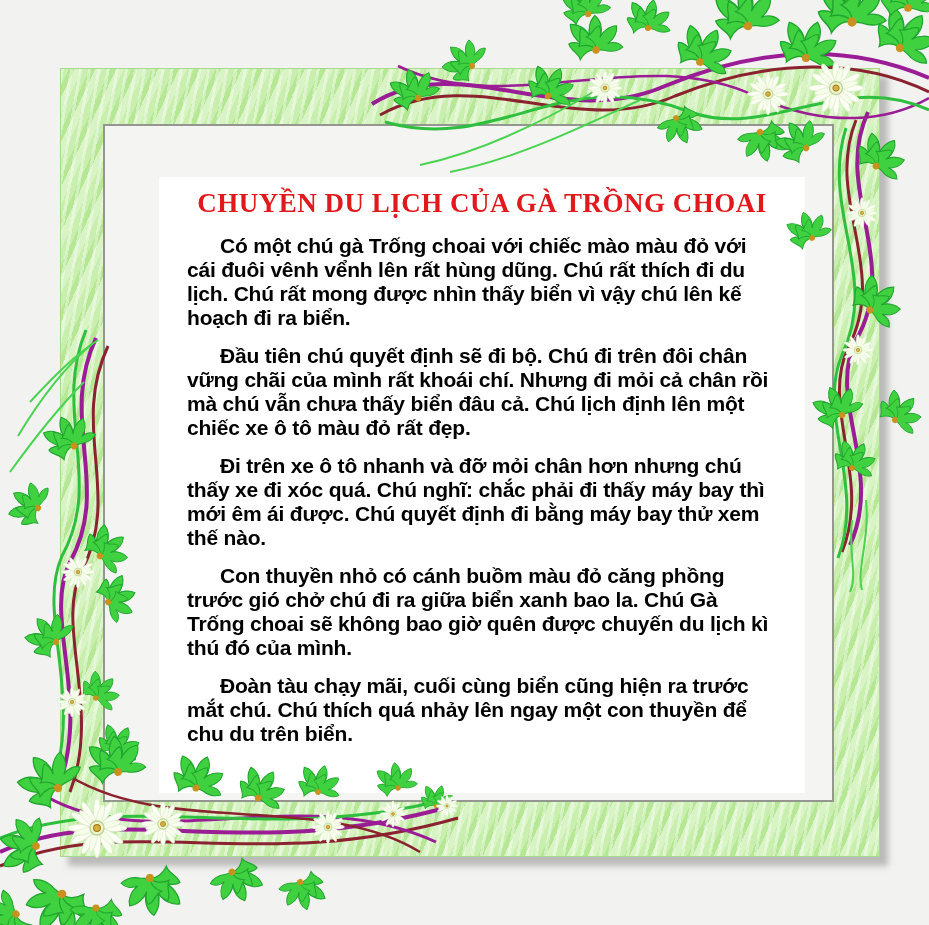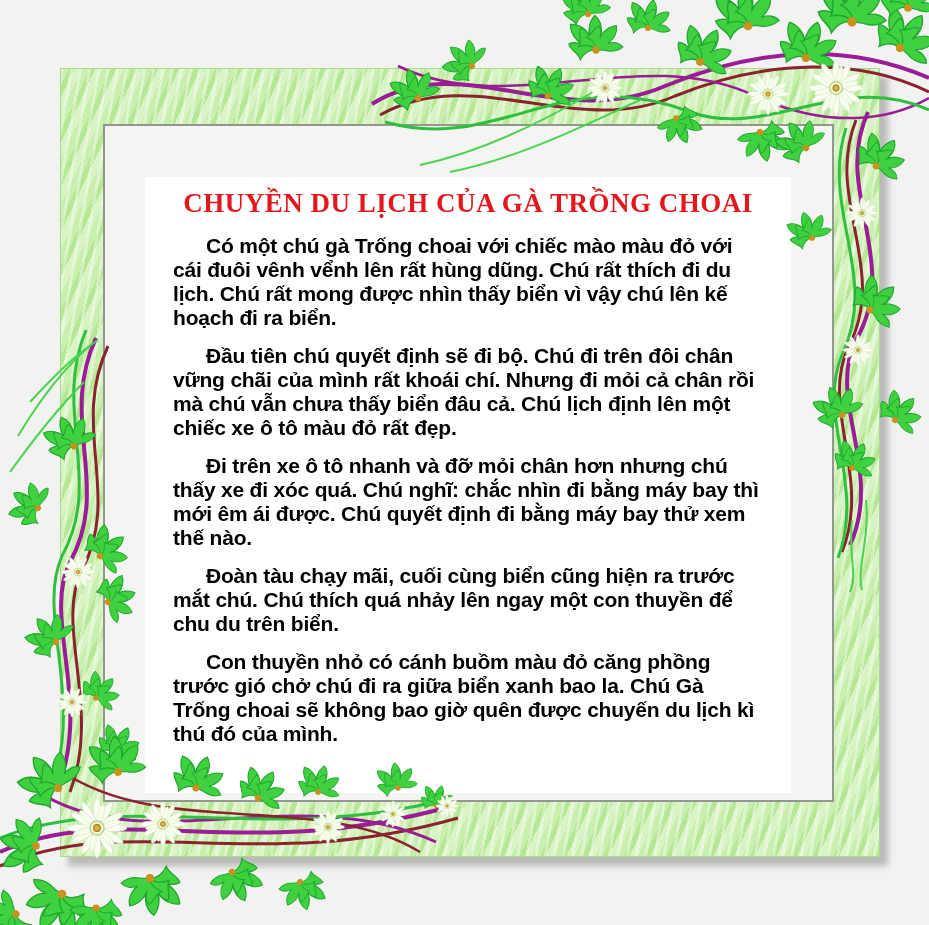--- a/index.html
+++ b/index.html
@@ -6,21 +6,21 @@
   .canvas{position:relative;width:929px;height:925px;background:#f2f2f1;overflow:hidden;
           font-family:"Liberation Sans",sans-serif;}
   .frame{position:absolute;left:60px;top:68px;width:818px;height:787px;
          background:
            repeating-linear-gradient(100deg, rgba(255,255,255,0.38) 0 3px, rgba(255,255,255,0) 3px 9px),
            repeating-linear-gradient(115deg, #c9efae 0 7px, #b6e795 7px 12px, #d9f4c4 12px 19px);
          border:1px solid #a9d98e;
          box-shadow:8px 9px 6px rgba(140,140,140,0.55);}
   .frame-inner{position:absolute;left:42px;top:55px;right:45px;bottom:54px;
          background:#f4f4f3;border:2px solid #93978f;}
-  .text-block{position:absolute;left:145px;top:177px;width:646px;height:616px;
+  .text-block{position:absolute;left:159px;top:177px;width:646px;height:616px;
          background:#ffffff;box-sizing:border-box;padding:9px 14px 0 14px;}
   .text-block h1{margin:2px 0 16px 0;text-align:center;
          font-family:"Liberation Serif",serif;font-weight:700;
          font-size:27px;line-height:30px;color:#e1181c;letter-spacing:0.5px;}
   .text-block p{margin:14px;text-indent:33px;font-weight:700;
          font-size:21px;line-height:24px;color:#000000;letter-spacing:-0.2px;}
   .decor{position:absolute;left:0;top:0;width:929px;height:925px;pointer-events:none;}
 </style>
 </head>
 <body>
@@ -28,23 +28,23 @@
 <div class="canvas">
 
   <div class="frame">
     <div class="frame-inner"></div>
   </div>
 
   <div class="text-block">
     <h1>CHUYỀN DU LỊCH CỦA GÀ TRỒNG CHOAI</h1>
     <p>Có một chú gà Trống choai với chiếc mào màu đỏ với cái đuôi vênh vểnh lên rất hùng dũng. Chú rất thích đi du lịch. Chú rất mong được nhìn thấy biển vì vậy chú lên kế hoạch đi ra biển.</p>
     <p>Đầu tiên chú quyết định sẽ đi bộ. Chú đi trên đôi chân vững chãi của mình rất khoái chí. Nhưng đi mỏi cả chân rồi mà chú vẫn chưa thấy biển đâu cả. Chú lịch định lên một chiếc xe ô tô màu đỏ rất đẹp.</p>
-    <p>Đi trên xe ô tô nhanh và đỡ mỏi chân hơn nhưng chú thấy xe đi xóc quá. Chú nghĩ: chắc nhìn đi bằng máy bay thì mới êm ái được. Chú quyết định đi bằng máy bay thử xem thế nào.</p>
+    <p>Đi trên xe ô tô nhanh và đỡ mỏi chân hơn nhưng chú thấy xe đi xóc quá. Chú nghĩ: chắc phải đi thấy máy bay thì mới êm ái được. Chú quyết định đi bằng máy bay thử xem thế nào.</p>
+    <p>Con thuyền nhỏ có cánh buồm màu đỏ căng phồng trước gió chở chú đi ra giữa biển xanh bao la. Chú Gà Trống choai sẽ không bao giờ quên được chuyến du lịch kì thú đó của mình.</p>
     <p>Đoàn tàu chạy mãi, cuối cùng biển cũng hiện ra trước mắt chú. Chú thích quá nhảy lên ngay một con thuyền để chu du trên biển.</p>
-    <p>Con thuyền nhỏ có cánh buồm màu đỏ căng phồng trước gió chở chú đi ra giữa biển xanh bao la. Chú Gà Trống choai sẽ không bao giờ quên được chuyến du lịch kì thú đó của mình.</p>
   </div>
 
   <svg class="decor" viewBox="0 0 929 925" xmlns="http://www.w3.org/2000/svg">
     <defs>
       <g id="leaf">
         <path d="M0,0 C-3,-4 -9,-5 -15,-3 C-12,-8 -16,-14 -13,-19 C-9,-18 -7,-15 -5,-11
                  C-7,-17 -6,-25 -1,-30 C4,-26 6,-19 4,-12 C7,-17 12,-20 17,-19
                  C16,-13 12,-8 6,-5 C3,-3 1,-1 0,0 Z" fill="#3fd13f" stroke="#21a52f" stroke-width="1"></path>
       </g>
       <g id="cluster">

